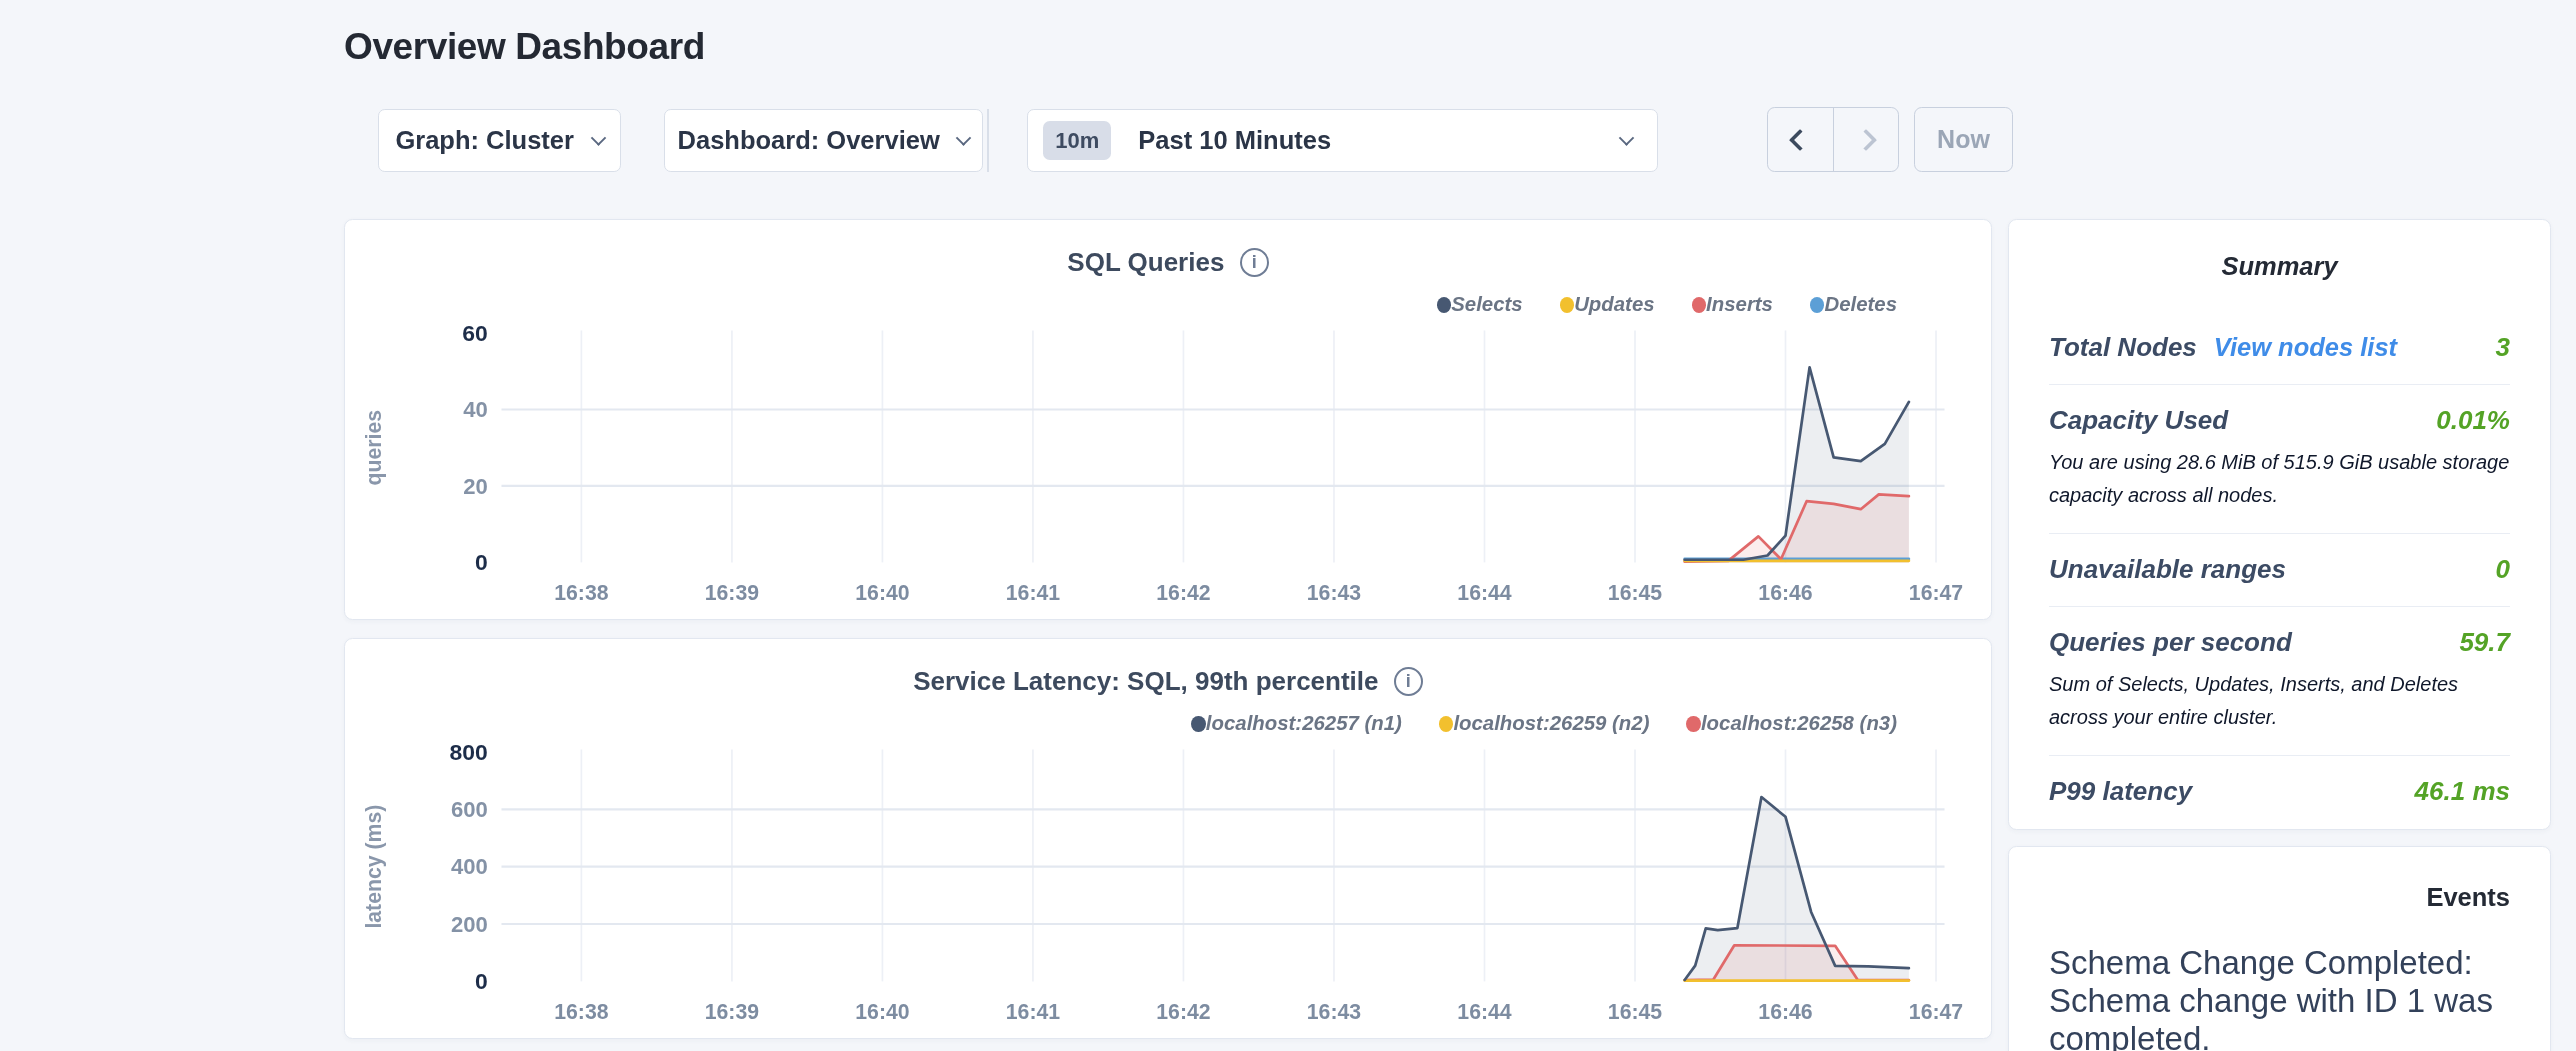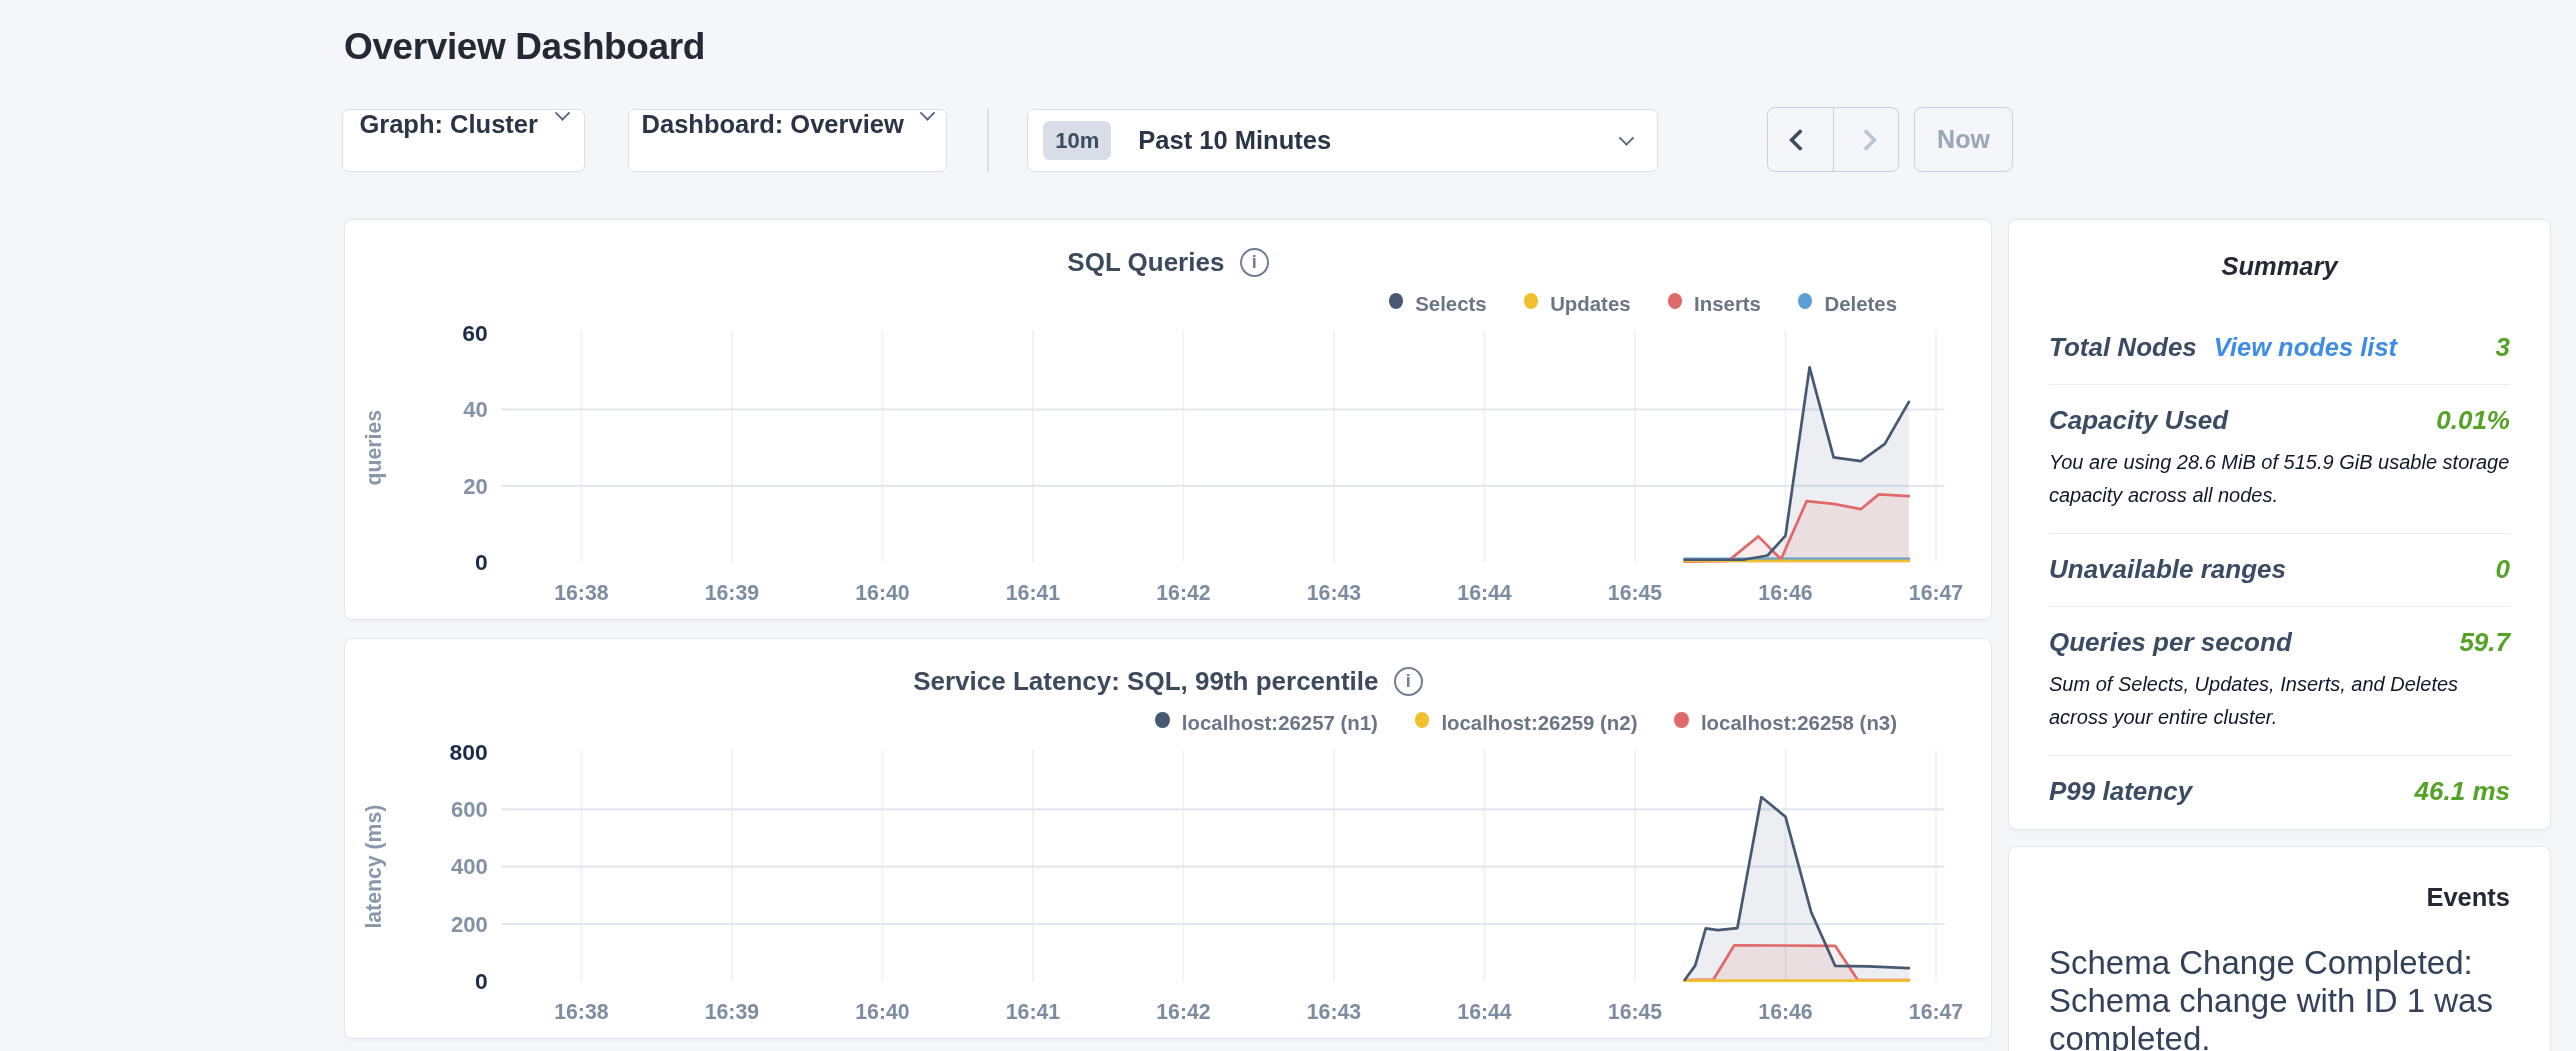--- a/index.html
+++ b/index.html
@@ -8,21 +8,21 @@
   .root { position:relative; width:2576px; height:1051px; background:#f4f6fa; overflow:hidden; color:#3e4a5b; }
 
   
   .sidebar { position:absolute; left:0; top:0; width:342px; height:1051px; padding:20.4px 0 0 25.5px; }
   .sidebar li { list-style:none; height:24px; margin-bottom:37px; font-size:23px; font-weight:500; color:#3e4a5b; cursor:pointer; white-space:nowrap; }
   .sidebar li.active { color:#2b7fe8; font-weight:700; }
 
   
   .page-title { position:absolute; left:344px; top:25.5px; font-size:37px; font-weight:600; color:#242933; letter-spacing:-0.4px; }
   .select-box { position:absolute; top:109px; height:63px; background:#fff; border:1.7px solid #d9dfe9; border-radius:6.8px;
-                display:flex; justify-content:center; gap:18.7px; font-size:25.5px; font-weight:700; color:#2b3547; cursor:pointer; }
+                display:flex; align-items:center; justify-content:center; gap:18.7px; font-size:25.5px; font-weight:700; color:#2b3547; cursor:pointer;margin-left:36px; }
   #graph-select { left:342px; width:243px; }
   #dashboard-select { left:628px; width:319px; }
   .toolbar-divider { position:absolute; left:987px; top:109px; width:1.7px; height:63px; background:#d9dfe9; }
   .chev { display:inline-block; width:11px; height:11px; border-right:2.6px solid #5a6880; border-bottom:2.6px solid #5a6880; transform:rotate(45deg) translate(-1.7px,-1.7px); }
   #time-select { position:absolute; left:1027px; top:109px; width:631px; height:63px; background:#fff; border:1.7px solid #d9dfe9; border-radius:6.8px;
                  display:flex; align-items:center; cursor:pointer; }
   .time-badge { margin-left:15.3px; background:#d8dde8; border-radius:6.8px; padding:6.8px 12px; font-size:22px; font-weight:700; color:#3e4b61; }
   .time-label { margin-left:27px; font-size:25.5px; font-weight:700; color:#2b3547; flex:1; }
   #time-select .chev { margin-right:25.5px; }
   .pager { position:absolute; left:1767px; top:107px; width:132px; height:65px; border:1.7px solid #c8d0de; border-radius:7.7px; display:flex; }
@@ -36,21 +36,21 @@
   
   .card { position:absolute; background:#fff; border:0.9px solid #e2e7f0; border-radius:8.5px; box-shadow:0 1.7px 4.3px rgba(60,70,90,0.04); }
   .chart-card { left:344px; width:1648px; height:401px; }
   #chart-card-0 { top:219px; }
   #chart-card-1 { top:638px; }
   .chart-title-row { position:absolute; top:27px; left:0; width:100%; display:flex; align-items:center; justify-content:center; gap:15.3px; }
   .chart-title { font-size:26px; font-weight:700; color:#3d4a5e; }
   .info-icon { width:29px; height:29px; border:2.6px solid #6f7d95; border-radius:50%; display:flex; align-items:center; justify-content:center;
                font-size:18px; font-weight:700; color:#6f7d95; font-style:normal; cursor:pointer; }
   .legend { position:absolute; top:73px; right:94px; display:flex; gap:37px; align-items:center; }
-  .legend-item { display:flex; align-items:flex-start; gap:12px; }
+  .legend-item { display:flex; align-items:center; gap:0;font-style:italic; }
   .legend-dot { width:14.5px; height:16px; border-radius:50%; }
   .legend-label { font-size:20.4px; font-weight:600; color:#6b7585; }
   .chart-svg { position:absolute; left:0; top:0; width:1648px; height:401px; }
   svg text { font-family:"Liberation Sans","DejaVu Sans",sans-serif; }
 
   
   #summary-card { left:2008px; top:219px; width:543px; height:611px; padding:0 40px;font-style:italic; }
   #events-card  { left:2008px; top:846px; width:543px; height:281px; padding:0 40px; }
   .panel-title { text-align:center; font-size:25.5px; font-weight:700; color:#242a35; }
   #summary-card .panel-title { margin:32px 0 31px; }

